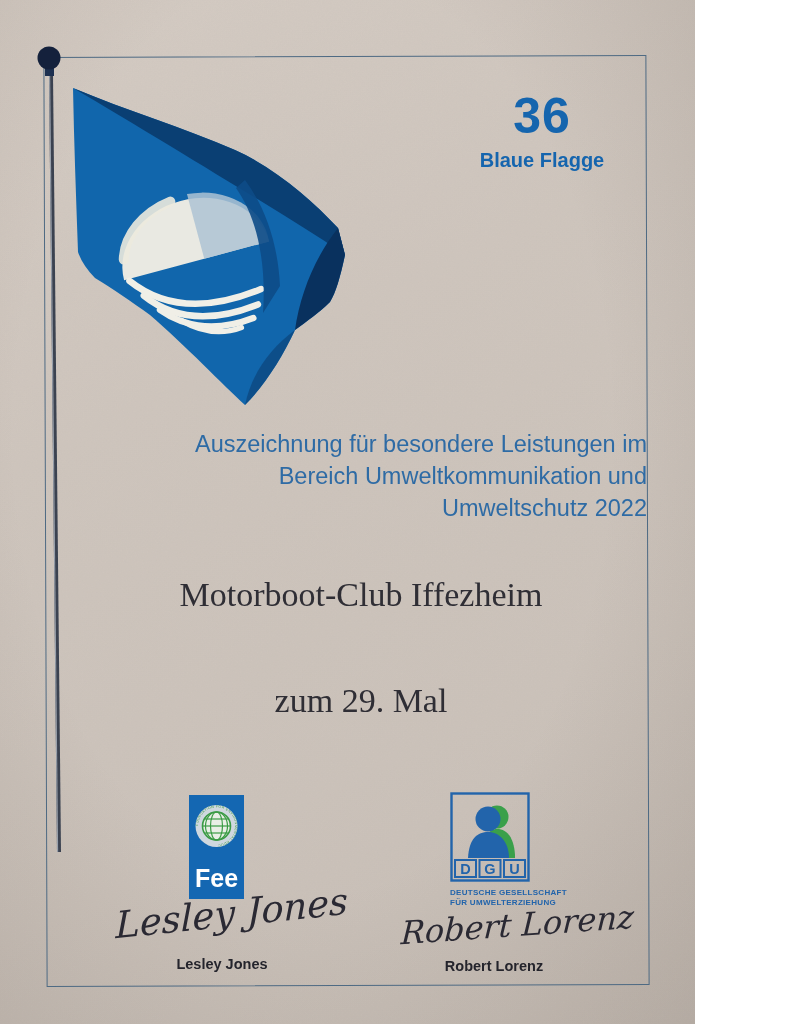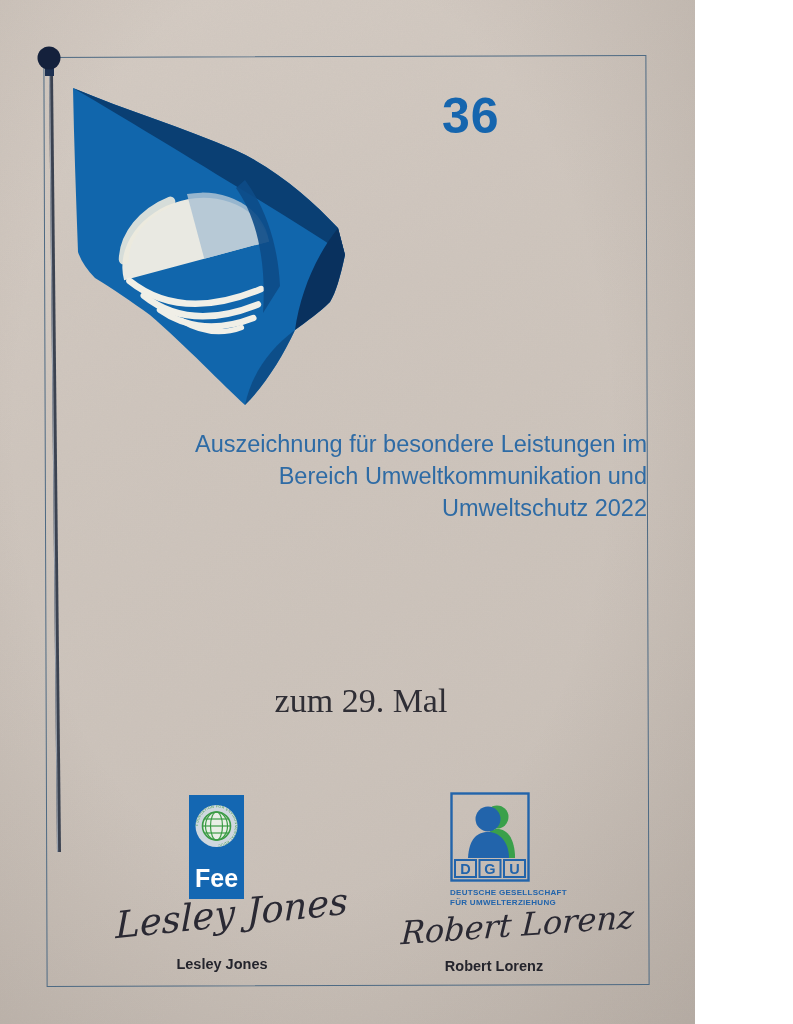--- a/index.html
+++ b/index.html
@@ -10,21 +10,21 @@
   .paper .vignette{position:absolute;inset:0;
          background:radial-gradient(ellipse at 45% 42%, rgba(0,0,0,0) 55%, rgba(88,76,66,0.16) 100%);}
   .texture{position:absolute;left:0;top:0;z-index:1;opacity:.55;}
   .white-strip{position:absolute;left:695px;top:0;width:98px;height:1024px;background:#ffffff;}
 
   .frame{position:absolute;left:45px;top:56px;width:601px;height:928px;z-index:2;
          border:1.6px solid #4e6a83;transform:rotate(-0.2deg);}
 
   .flag-art{position:absolute;left:20px;top:30px;z-index:3;}
 
-  .badge{position:absolute;left:442px;top:90px;width:200px;z-index:4;color:#1565ae;}
+  .badge{position:absolute;left:442px;top:90px;width:200px;z-index:4;text-align:center;color:#1565ae;}
   .badge .num{font-size:50px;font-weight:800;line-height:52px;letter-spacing:1px;margin-bottom:6px;}
   .badge .lbl{font-size:20px;font-weight:700;line-height:24px;}
 
   .award{position:absolute;left:45px;top:428px;width:602px;z-index:4;text-align:right;
          color:#2e6ba5;font-size:23.5px;line-height:32px;font-weight:400;}
 
   .recipient{position:absolute;left:60px;width:602px;z-index:4;text-align:center;
              font-family:"Liberation Serif",serif;color:#2f2e35;font-size:34px;}
   .rec-name{top:576px;}
   .rec-loc{top:626px;}
@@ -95,28 +95,30 @@
         <path d="M-60,26 C-38,56 -2,70 48,64" stroke="#f0efe7" stroke-width="6.5" fill="none" stroke-linecap="round"></path>
         <path d="M-48,44 C-28,68 2,80 40,76" stroke="#f0efe7" stroke-width="6.5" fill="none" stroke-linecap="round"></path>
         <path d="M-30,60 C-14,76 4,84 26,82" stroke="#f0efe7" stroke-width="5.5" fill="none" stroke-linecap="round"></path>
       </g>
       <path d="M225,150 C246,178 258,215 260,256 L243,283 C246,240 240,192 216,158 Z" fill="#0d4b87" opacity="0.9"></path>
     </g>
   </svg>
 
   <div class="badge">
     <div class="num">36</div>
+    <div class="lbl">Blaue Flagge</div>
   </div>
 
   <div class="award">
     <div>Auszeichnung für besondere Leistungen im</div>
     <div>Bereich Umweltkommunikation und</div>
     <div>Umweltschutz 2022</div>
   </div>
 
+  <div class="recipient rec-name">Motorboot-Club Iffezheim</div>
   <div class="recipient rec-occ">zum 29. Mal</div>
 
   <svg class="fee" width="55" height="104" viewBox="0 0 55 104">
     <rect x="0" y="0" width="55" height="104" fill="#1467b2"></rect>
     <circle cx="27.5" cy="31" r="21" fill="#cfd8df"></circle>
     <g stroke="#3a9b44" fill="none" stroke-width="1.2">
       <circle cx="27.5" cy="31" r="14" fill="#e9efe6" stroke-width="1.6"></circle>
       <ellipse cx="27.5" cy="31" rx="6" ry="14"></ellipse>
       <ellipse cx="27.5" cy="31" rx="11" ry="14"></ellipse>
       <line x1="13.5" y1="31" x2="41.5" y2="31"></line>

